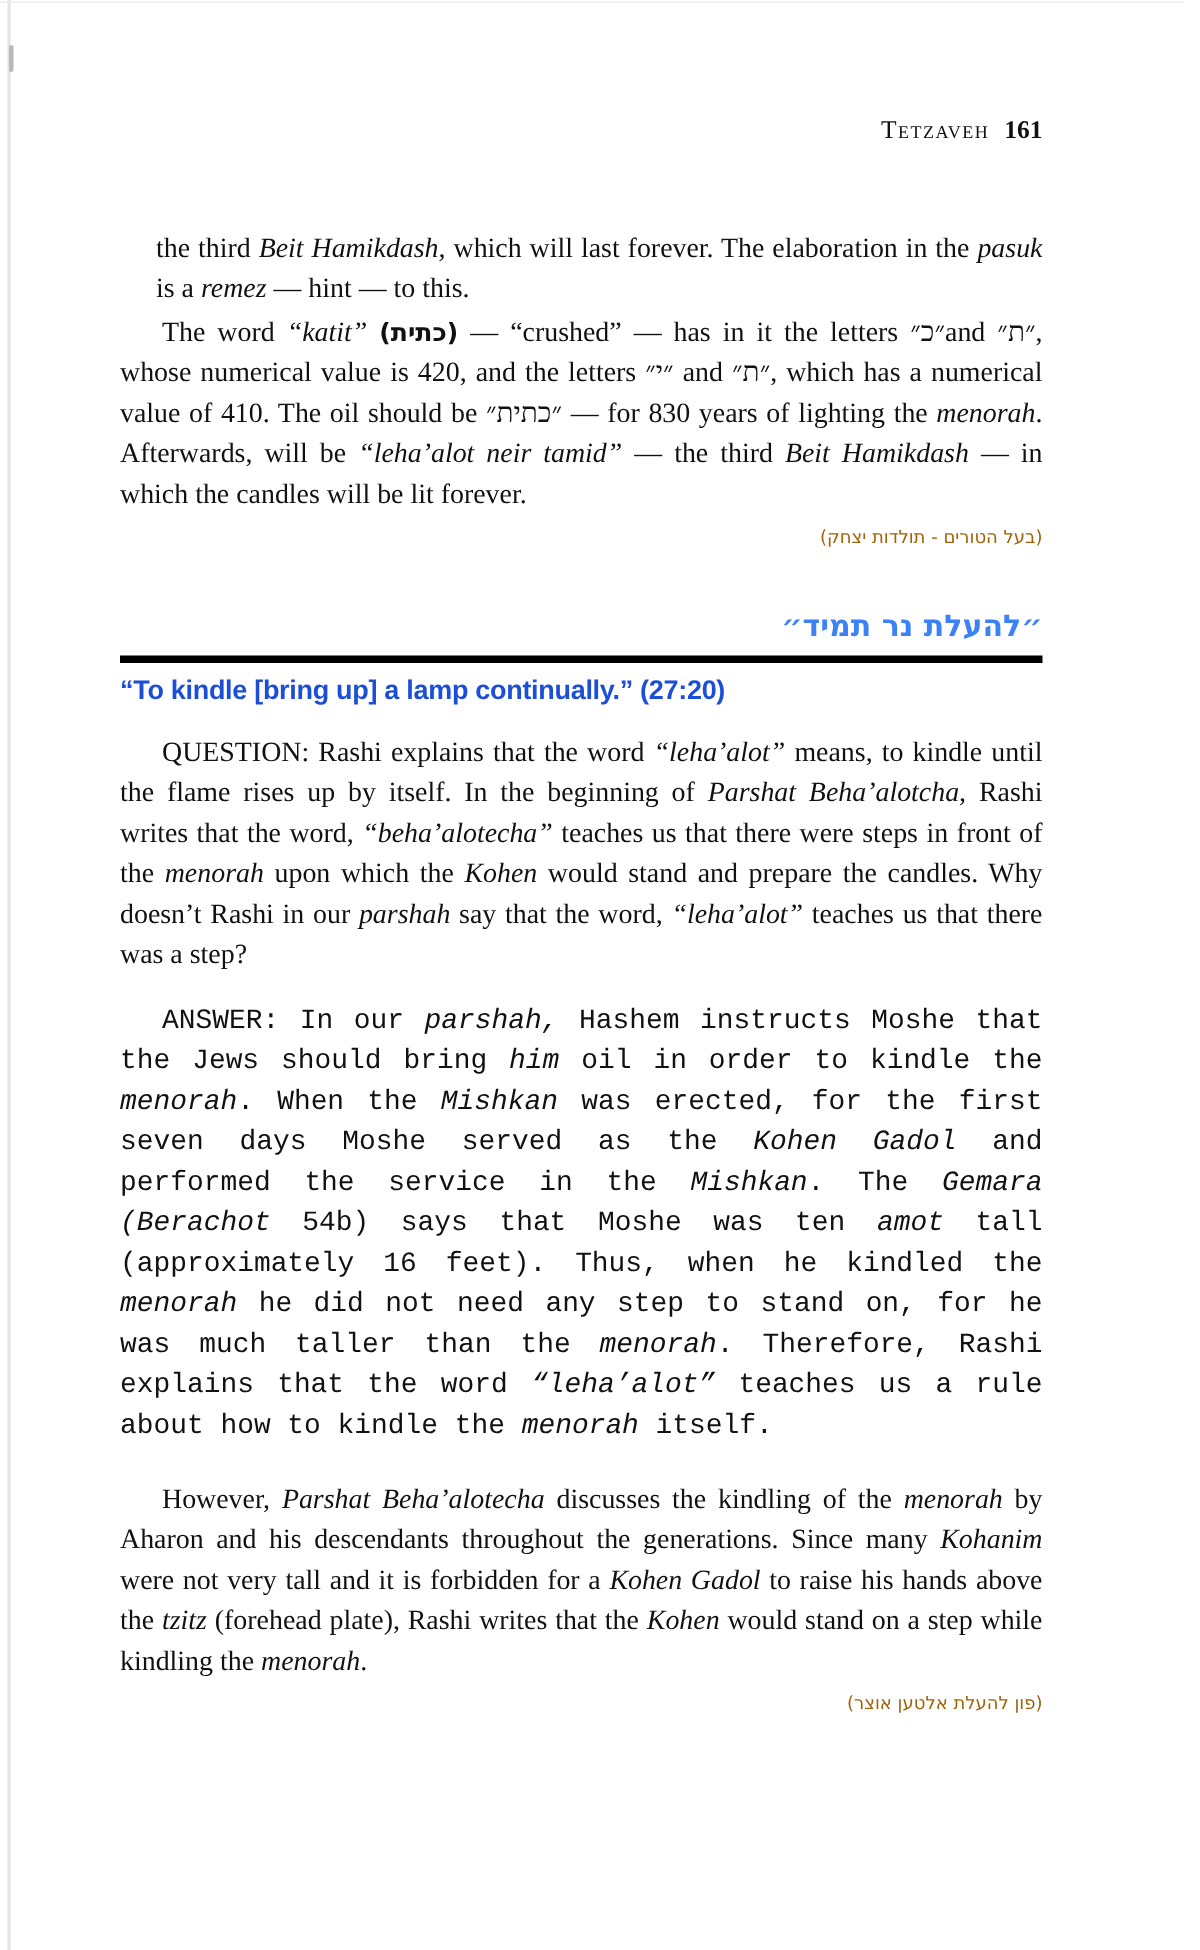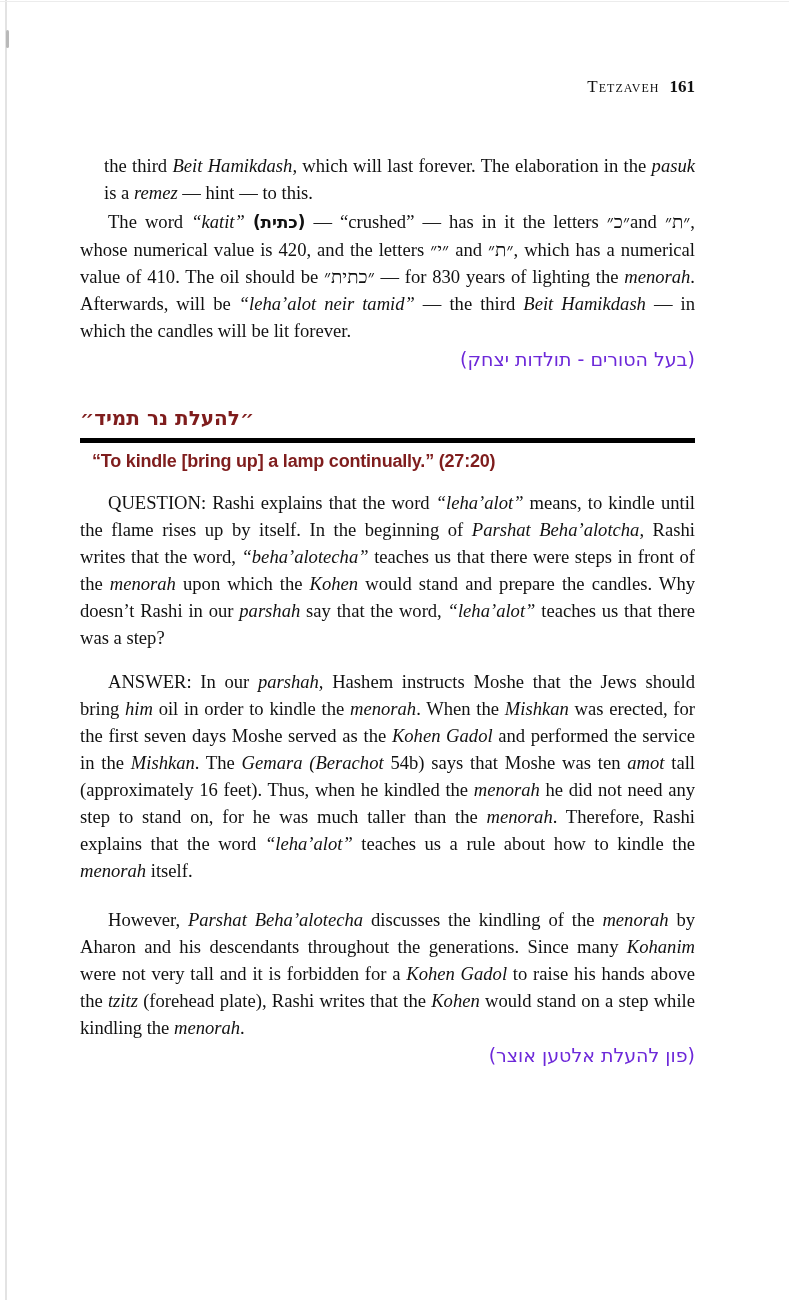--- a/index.html
+++ b/index.html
@@ -32,67 +32,67 @@
     margin: 0;
     font-size: 18.6px;
     line-height: 27px;
     text-align: justify;
   }
   .indent { text-indent: 28px; }
 
   #para1 { margin-top: 54px; margin-left: 24px; }
   #para2 { margin-top: 2px; }
   #paraQ { margin-top: 16px; }
-  #paraA { margin-top: 17px; }
+  #paraA { margin-top: 17px; font-family: Liberation Mono, monospace; }
   #paraH { margin-top: 22px; }
 
   .seg-i { font-style: italic; }
   .seg-hb {
     font-weight: bold;
     font-family: "DejaVu Sans", sans-serif;
     font-size: 0.9em;
   }
 
   .attribution {
     margin: 0;
     margin-top: 5px;
     text-align: right;
     direction: rtl;
-    font-size: 19px;
+    font-size: 12px;
     line-height: 20px;
     font-family: "DejaVu Sans", sans-serif;
-    color: #6d28d9;
+    color: #a16207;
   }
   #attr2 { margin-top: 4px; }
 
   .heb-title {
     margin: 0;
     margin-top: 36px;
-    text-align: left;
+    text-align: right;
     direction: rtl;
     font-weight: bold;
     font-size: 20px;
     line-height: 26px;
     font-family: "DejaVu Sans", sans-serif;
-    color: #7f1d1d;
+    color: #3b82f6;
   }
   .rule {
     height: 5px;
     background: #000;
     margin-top: 7px;
   }
   .eng-title {
-    margin: 12px;
+    margin: 0;
     margin-top: 7px;
     font-family: "Liberation Sans", "DejaVu Sans", sans-serif;
     font-weight: bold;
     font-size: 18px;
     line-height: 23px;
     letter-spacing: -0.2px;
-    color: #7f1d1d;
+    color: #1d4ed8;
   }
 </style>
 </head>
 <body>
 
 <div class="page">
   <div class="edge-left"></div>
   <div class="edge-top"></div>
   <div class="speck"></div>
 

